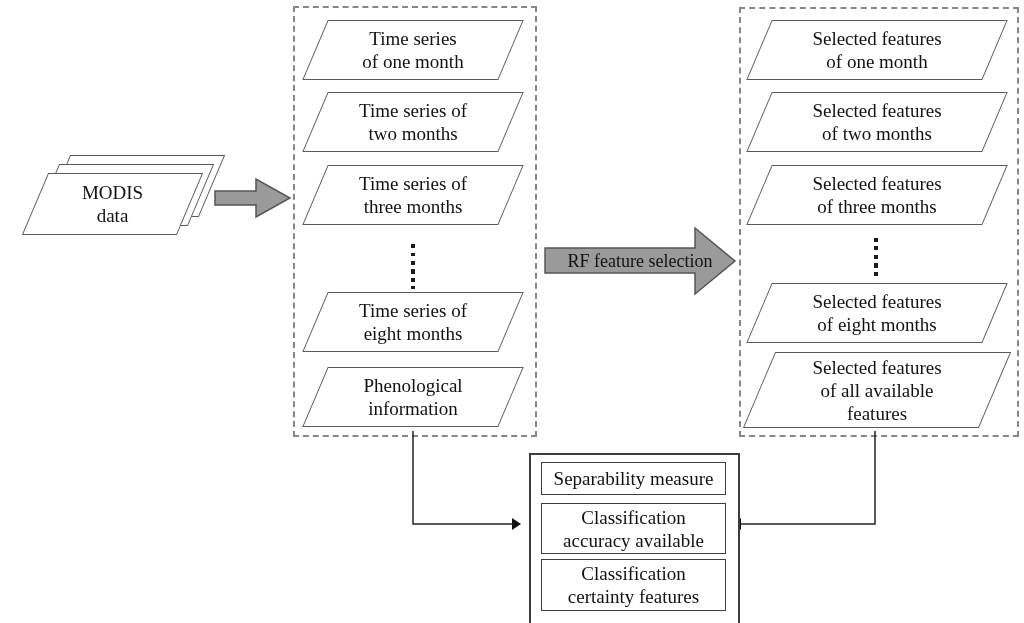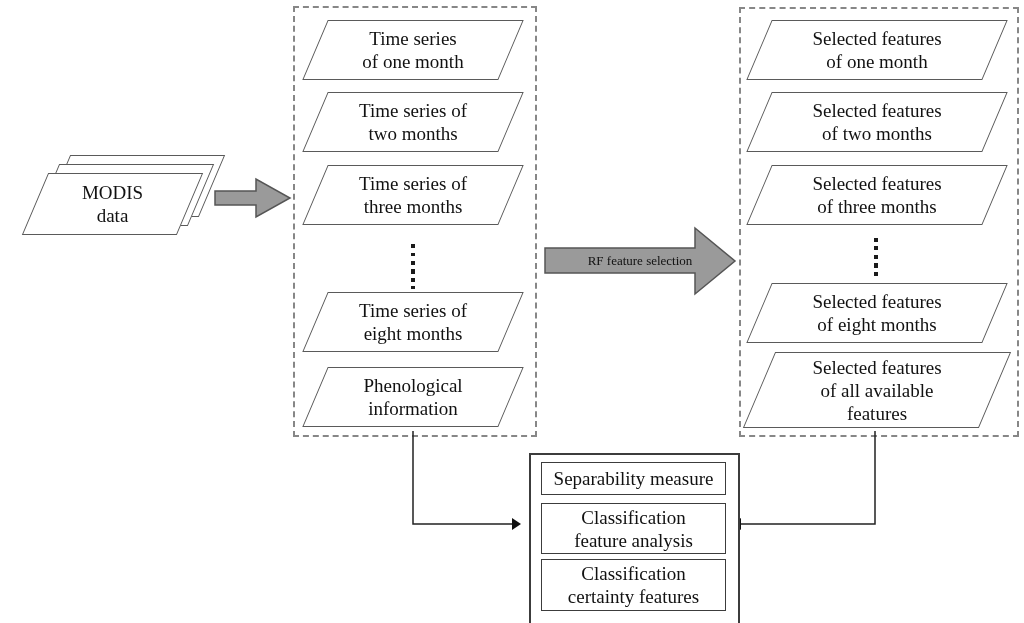--- a/index.html
+++ b/index.html
@@ -50,21 +50,21 @@
     position: absolute;
     width: 4px;
     background: repeating-linear-gradient(to bottom, #1a1a1a 0 4px, transparent 4px 8.5px);
     z-index: 2;
   }
   .rf-label {
     position: absolute;
     left: 545px; top: 249px;
     width: 190px; height: 24px;
     text-align: center;
-    font-size: 13px;
+    font-size: 18px;
     line-height: 24px;
     z-index: 3;
     white-space: nowrap;
   }
   .eval-outer {
     position: absolute;
     left: 529px; top: 453px;
     width: 211px; height: 209px;
     border: 2px solid #3c3c3c;
     background: #ffffff;
@@ -190,21 +190,21 @@
       <span>features</span>
     </div>
   </div>
 
   <div class="eval-outer">
     <div class="eval-inner" style="top:7px; height:33px;">
       <span>Separability measure</span>
     </div>
     <div class="eval-inner" style="top:48px; height:51px;">
       <span>Classification</span>
-      <span>feature analysis</span>
+      <span>accuracy available</span>
     </div>
     <div class="eval-inner" style="top:104px; height:52px;">
       <span>Classification</span>
       <span>certainty features</span>
     </div>
   </div>
 
 </div>
 
 </body></html>

